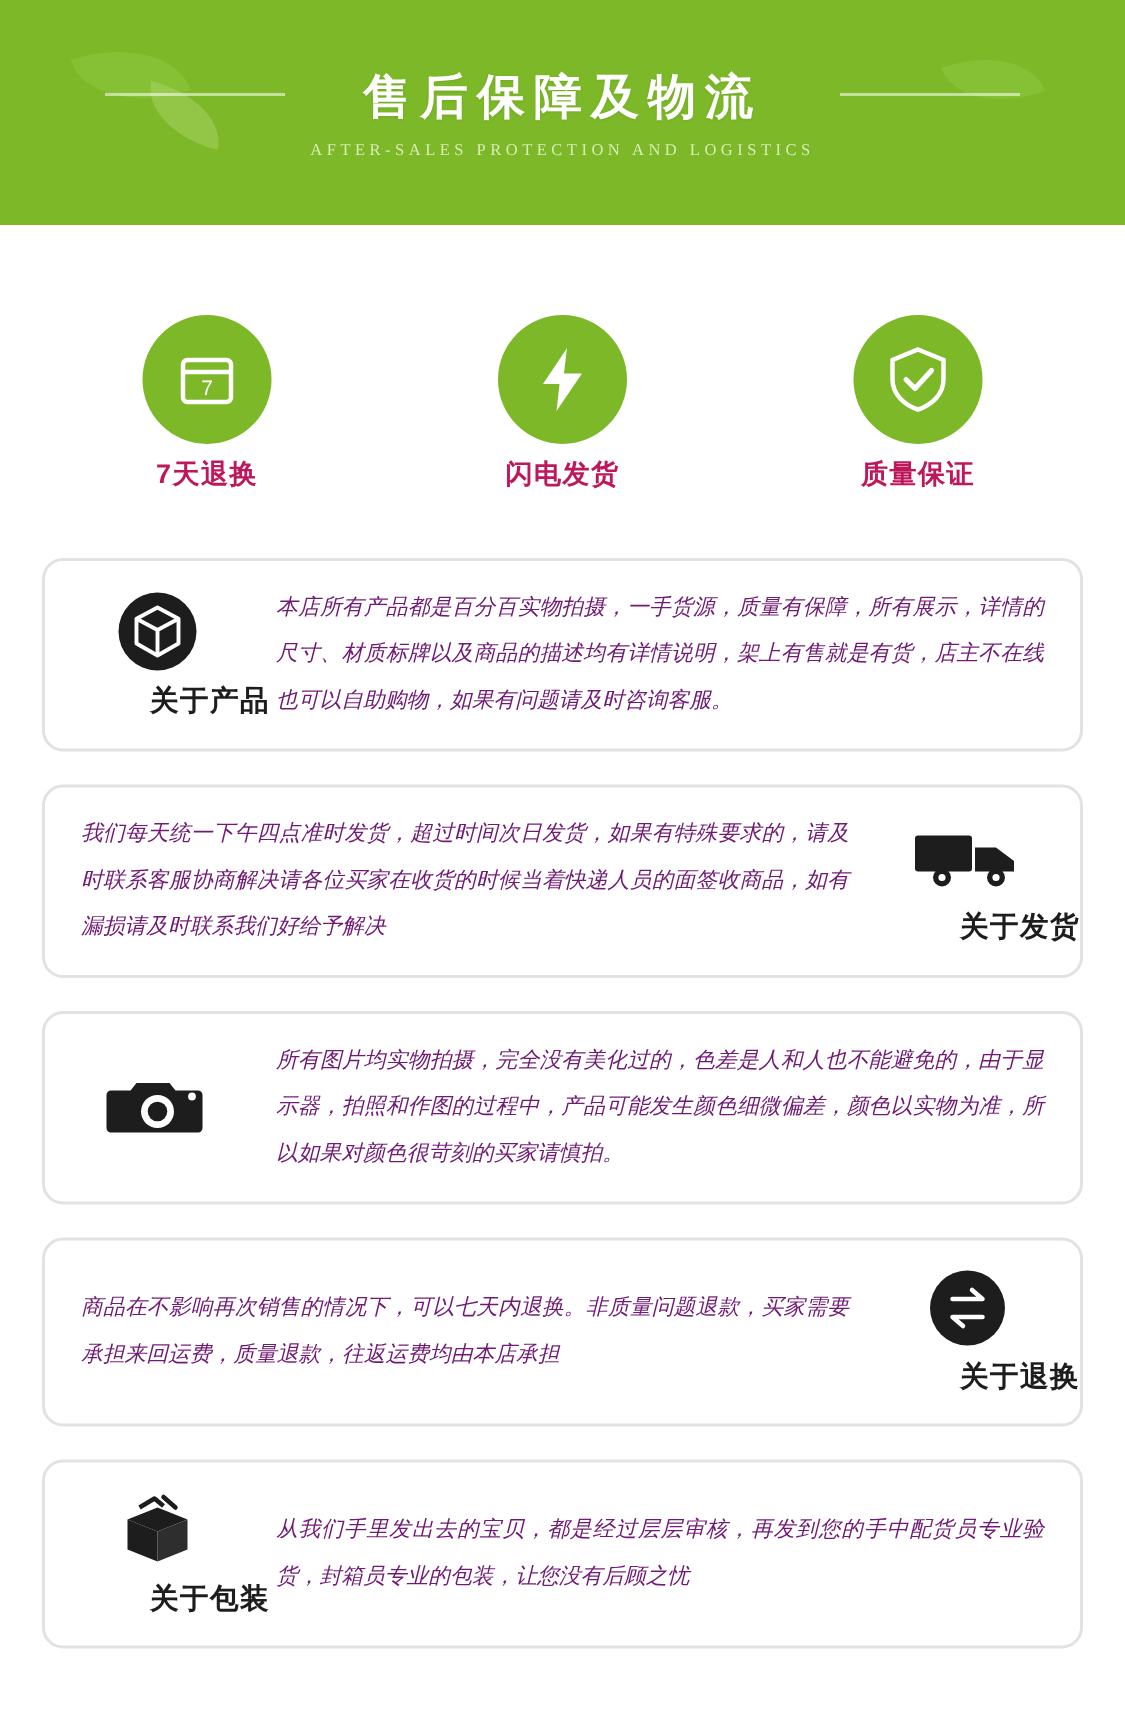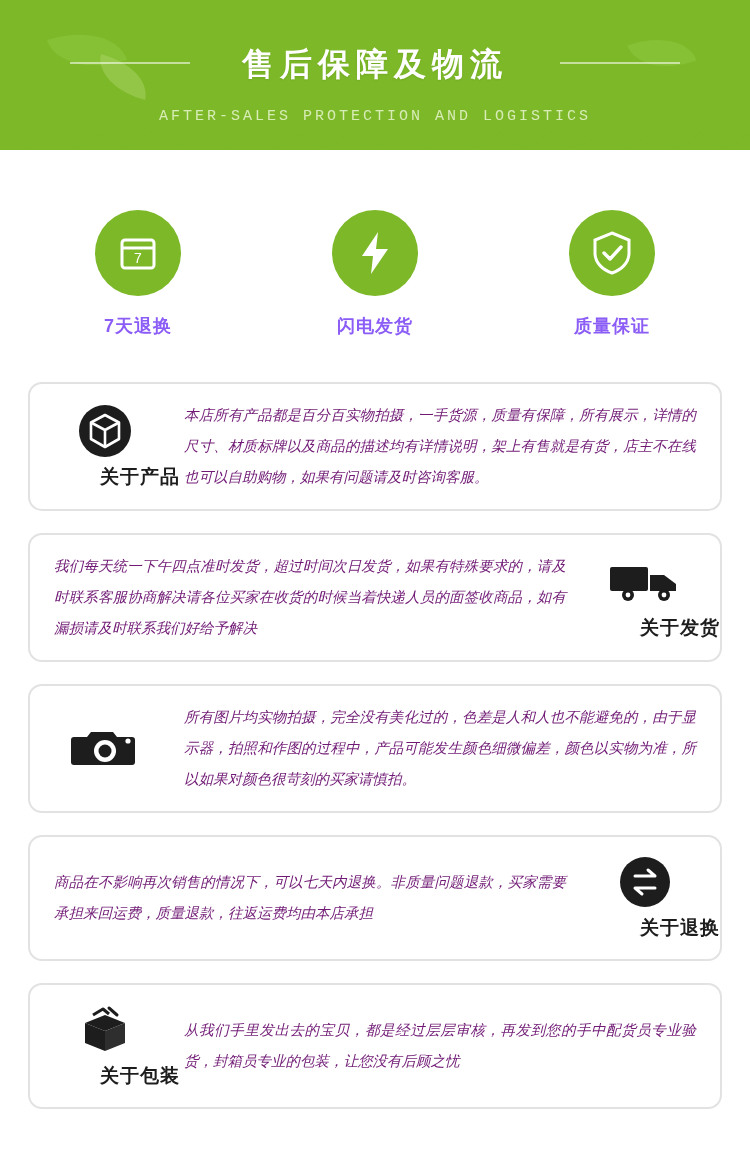--- a/index.html
+++ b/index.html
@@ -33,25 +33,25 @@
   }
   .header-title {
     font-size: 32px;
     font-weight: bold;
     color: #ffffff;
     letter-spacing: 6px;
     line-height: 48px;
     text-shadow: 0 1px 2px rgba(0,0,0,0.08);
   }
   .header-sub {
-    margin-top: 20px;
-    font-size: 15px;
+    margin-top: 6px;
+    font-size: 11px;
     color: #d8ecb6;
     letter-spacing: 3px;
-    font-family: Liberation Mono, monospace;
+    font-family: Liberation Serif, serif;
   }
   .title-rule {
     position: absolute;
     top: 62px;
     width: 120px;
     height: 2px;
     background: rgba(255,255,255,0.55);
     z-index: 3;
   }
   .title-rule.left { left: 70px; }
@@ -92,23 +92,23 @@
     width: 86px;
     height: 86px;
     margin: 0 auto;
     border-radius: 50%;
     background: #7cb828;
     display: flex;
     align-items: center;
     justify-content: center;
   }
   .flabel {
-    margin-top: 18px;
+    margin-top: 8px;
     font-size: 18px;
-    color: #8b5cf6;
+    color: #be185d;
     font-weight: bold;
     letter-spacing: 1px;
   }
 
   
   .cards {
     padding: 44px 28px 24px 28px;
   }
   .card {
     position: relative;

